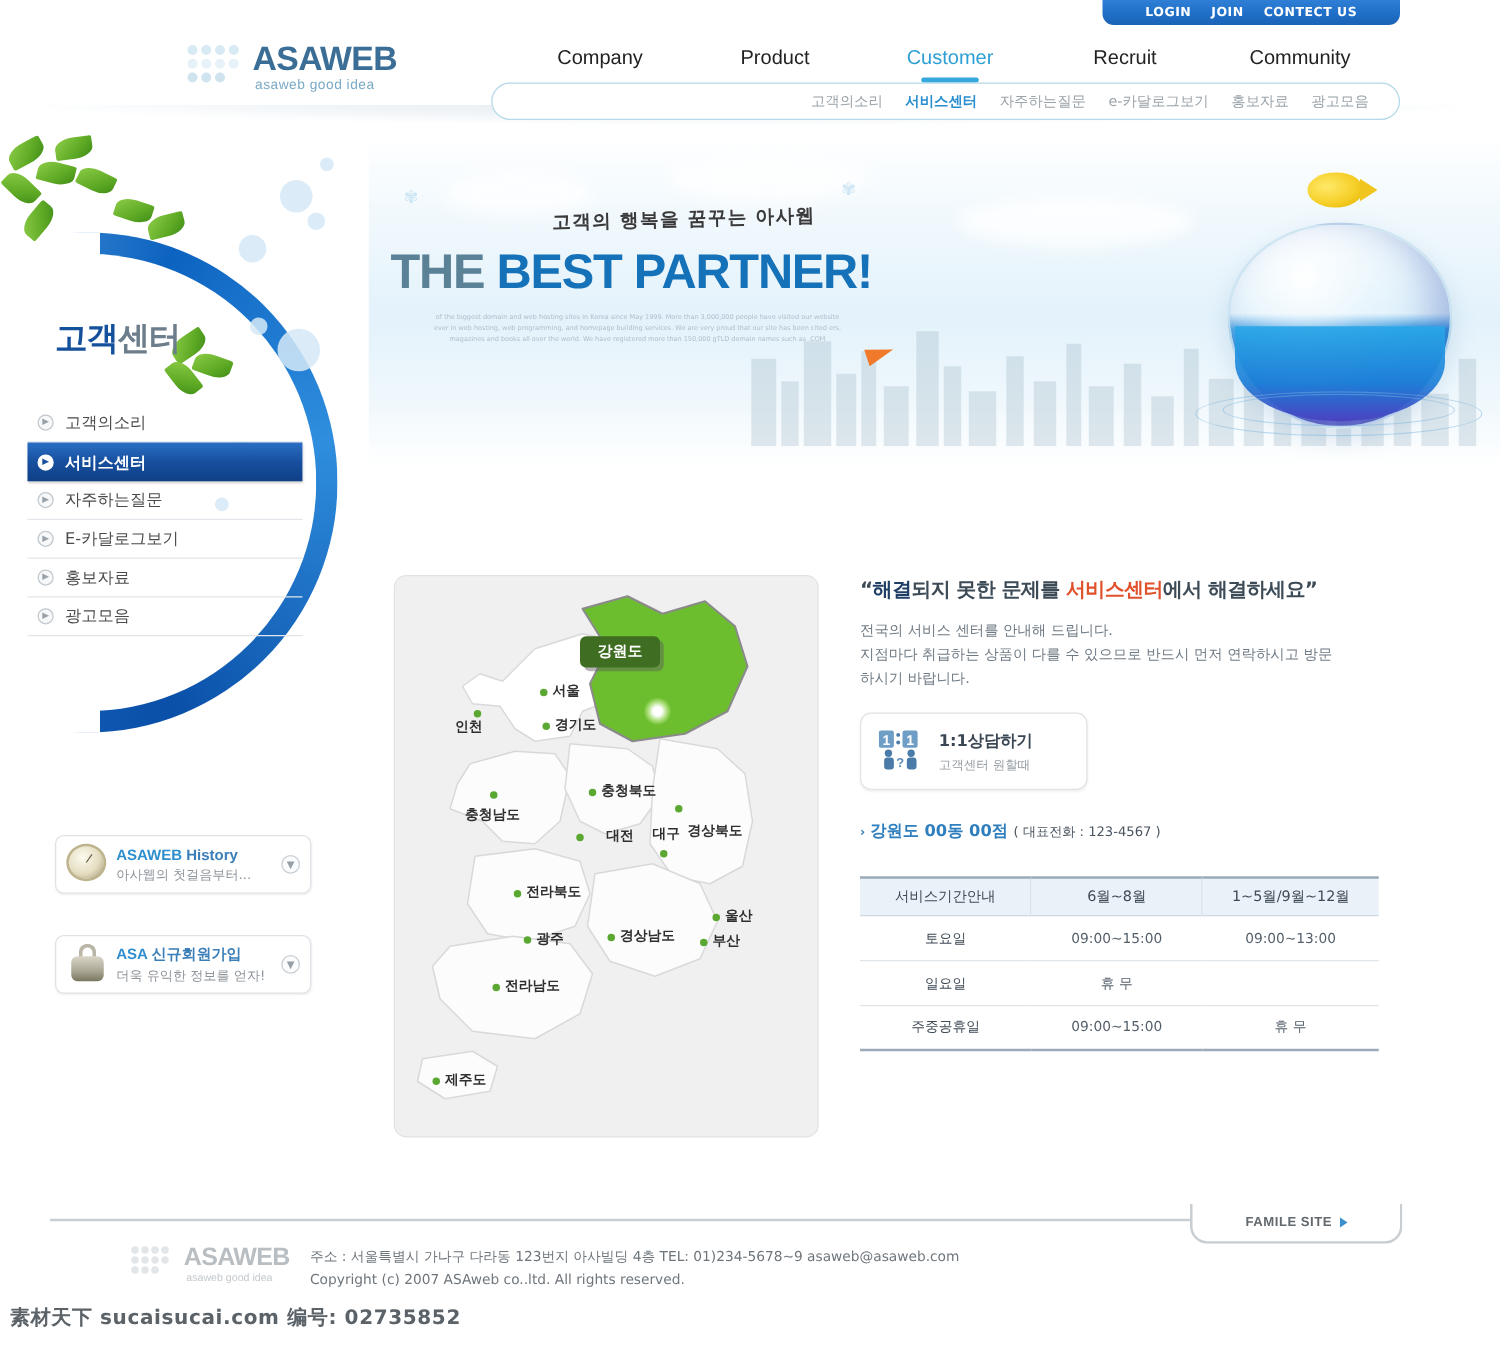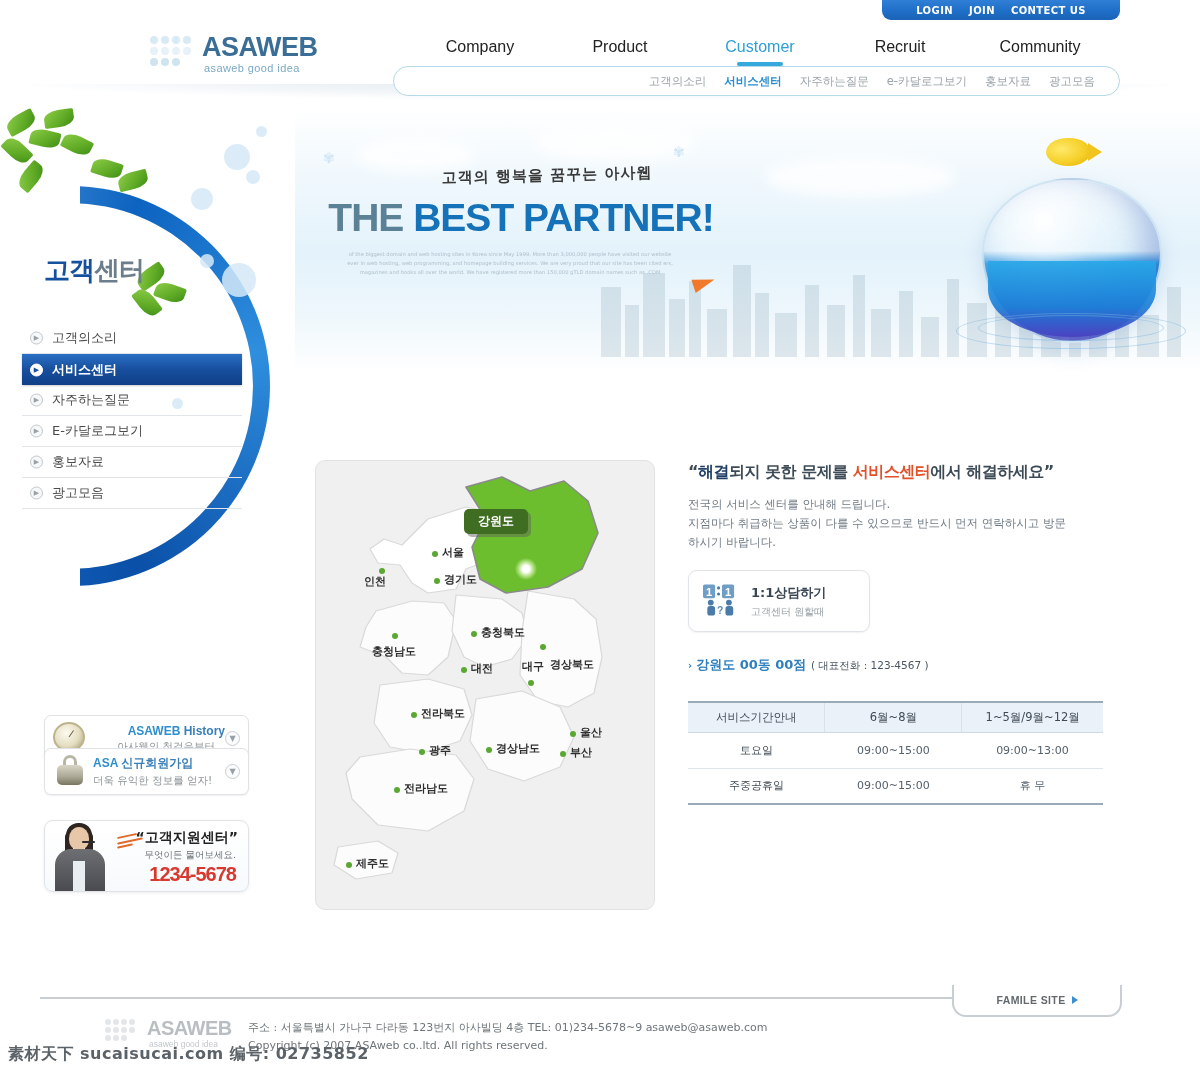--- a/index.html
+++ b/index.html
@@ -78,21 +78,21 @@
     position:absolute; bottom:16px; left:300px; width:600px; height:110px; opacity:.30;
   }
   .hero-ko {
     position:absolute; left:92px; top:58px; width:320px; text-align:center;
     font-size:15px; color:#3a3a3a; font-weight:bold;
     font-family:"DejaVu Sans",sans-serif; transform: rotate(-1.5deg); letter-spacing:1px;
   }
   .hero-title {
     position:absolute; left:10px; top:88px; width:400px; text-align:center;
     font-size:39px; font-weight:bold; font-family:"Liberation Sans",sans-serif;
-    letter-spacing:-1px; white-space:nowrap;margin-left:16px;
+    letter-spacing:-1px; white-space:nowrap;
   }
   .hero-title .thin { color:#5a8196; font-weight:bold; }
   .hero-title .bold { color:#1572b8; }
   .hero-desc {
     position:absolute; left:50px; top:142px; width:330px; text-align:center;
     font-size:5.2px; line-height:9px; color:#aebfca;
   }
   .paper-plane {
     position:absolute; left:398px; top:168px; width:0;height:0;
     border-left:22px solid #f07a2a; border-top:7px solid transparent;
@@ -299,21 +299,21 @@
   }
   table.hours th + th { border-left:1px solid #d8e2ea; }
   table.hours td {
     height:36px; text-align:center; font-size:11px; color:#55606b;
     border-bottom:1px solid #e0e5ea; font-family:"DejaVu Sans",sans-serif;
   }
   table.hours td.lab { color:#3f4a55; }
   table.hours tr:last-child td { border-bottom:2px solid #9aaab8; }
 
   
-  .footer { position:absolute; left:0; top:985px; width:1200px; height:96px; }
+  .footer { position:absolute; left:0; top:963px; width:1200px; height:96px; }
   .foot-line { position:absolute; left:40px; top:12px; width:1030px; height:2px; background:#c9ced3; }
   .famile {
     position:absolute; right:78px; top:0; width:170px; height:32px;
     border:2px solid #c9ced3; border-top:none; border-radius:0 0 14px 14px;
     background:#fff; display:flex; align-items:center; justify-content:center; gap:6px;
     cursor:pointer;
   }
   .famile span { font-size:10.5px; font-weight:bold; color:#62696f; letter-spacing:.4px;
     font-family:"Liberation Sans",sans-serif; }
   .famile .tri { width:0;height:0;border-left:6px solid #3a8fd0; border-top:4px solid transparent; border-bottom:4px solid transparent; }
@@ -490,21 +490,21 @@
     <div class="nav-item">
       <span class="bullet">▶</span>
       <span>홍보자료</span>
     </div>
     <div class="nav-item">
       <span class="bullet">▶</span>
       <span>광고모음</span>
     </div>
   </nav>
 
-  <div class="sb-banner" style="top:715px;text-align:right;">
+  <div class="sb-banner" style="top:668px;">
     <div class="ico">
         <div class="clock"></div>
       </div>
     <div class="txt">
       <div class="t1">
         <span>ASAWEB</span><span class="ko"> History</span>
       </div>
       <div class="t2">아사웹의 첫걸음부터...</div>
     </div>
     <div class="arr">▼</div>
@@ -519,39 +519,20 @@
     </div>
     <div class="txt">
       <div class="t1">
         <span>ASA</span><span class="ko"> 신규회원가입</span>
       </div>
       <div class="t2">더욱 유익한 정보를 얻자!</div>
     </div>
     <div class="arr">▼</div>
   </div>
 
-  <div class="support-box">
-    <div class="agent">
-      <div class="hair"></div>
-        <div class="hair2"></div>
-        <div class="hair3"></div>
-      <div class="head"></div>
-        <div class="mic"></div>
-      <div class="body"></div>
-        <div class="shirt"></div>
-    </div>
-    <div class="lines">
-      <i style="width:20px;"></i>
-        <i style="width:26px;"></i>
-        <i style="width:16px;"></i>
-    </div>
-    <div class="t1">“고객지원센터”</div>
-    <div class="t2">무엇이든 물어보세요.</div>
-    <div class="t3">1234-5678</div>
-  </div>
 
 
   <div class="map-panel">
     <svg class="map-svg" width="340" height="450" viewBox="0 0 340 450">
       <g stroke="#d9d9d9" stroke-width="1.2" stroke-linejoin="round">
 
         <path d="M112 58 L150 46 L178 52 L186 74 L176 98 L150 108 L140 128 L112 132 L96 122 L84 104 L62 102 L54 88 L68 78 L86 84 Z" fill="#ffffff"></path>
 
         <path d="M60 150 L96 140 L128 142 L140 160 L132 196 L112 214 L86 212 L70 196 L44 186 L50 166 Z" fill="#fcfcfc"></path>
 
@@ -589,21 +570,21 @@
     <div class="map-dot" style="left:244px;top:290px;"></div>
     <div class="map-dot" style="left:78px;top:326px;"></div>
     <div class="map-dot" style="left:30px;top:401px;"></div>
 
     <div class="map-label" style="left:126px;top:84px;">서울</div>
     <div class="map-label" style="left:48px;top:113px;">인천</div>
     <div class="map-label" style="left:128px;top:111px;">경기도</div>
     <div class="map-label" style="left:165px;top:164px;">충청북도</div>
     <div class="map-label" style="left:56px;top:183px;">충청남도</div>
     <div class="map-label" style="left:234px;top:177px;margin-top:19px;">경상북도</div>
-    <div class="map-label" style="left:155px;top:200px;">대전</div>
+    <div class="map-label" style="left:169px;top:200px;">대전</div>
     <div class="map-label" style="left:206px;top:198px;">대구</div>
     <div class="map-label" style="left:105px;top:245px;">전라북도</div>
     <div class="map-label" style="left:264px;top:264px;">울산</div>
     <div class="map-label" style="left:180px;top:280px;">경상남도</div>
     <div class="map-label" style="left:113px;top:282px;">광주</div>
     <div class="map-label" style="left:254px;top:284px;">부산</div>
     <div class="map-label" style="left:88px;top:320px;">전라남도</div>
     <div class="map-label" style="left:40px;top:395px;">제주도</div>
   </div>
 
@@ -653,20 +634,25 @@
           <th style="width:34%">1~5월/9월~12월</th>
         </tr>
       </thead>
       <tbody>
         <tr>
           <td class="lab">토요일</td>
           <td>09:00~15:00</td>
           <td>09:00~13:00</td>
         </tr>
         <tr>
+          <td class="lab">일요일</td>
+          <td>휴  무</td>
+          <td></td>
+        </tr>
+        <tr>
           <td class="lab">주중공휴일</td>
           <td>09:00~15:00</td>
           <td>휴  무</td>
         </tr>
       </tbody>
     </table>
   </div>
 
   <div class="footer">
     <div class="foot-line"></div>

